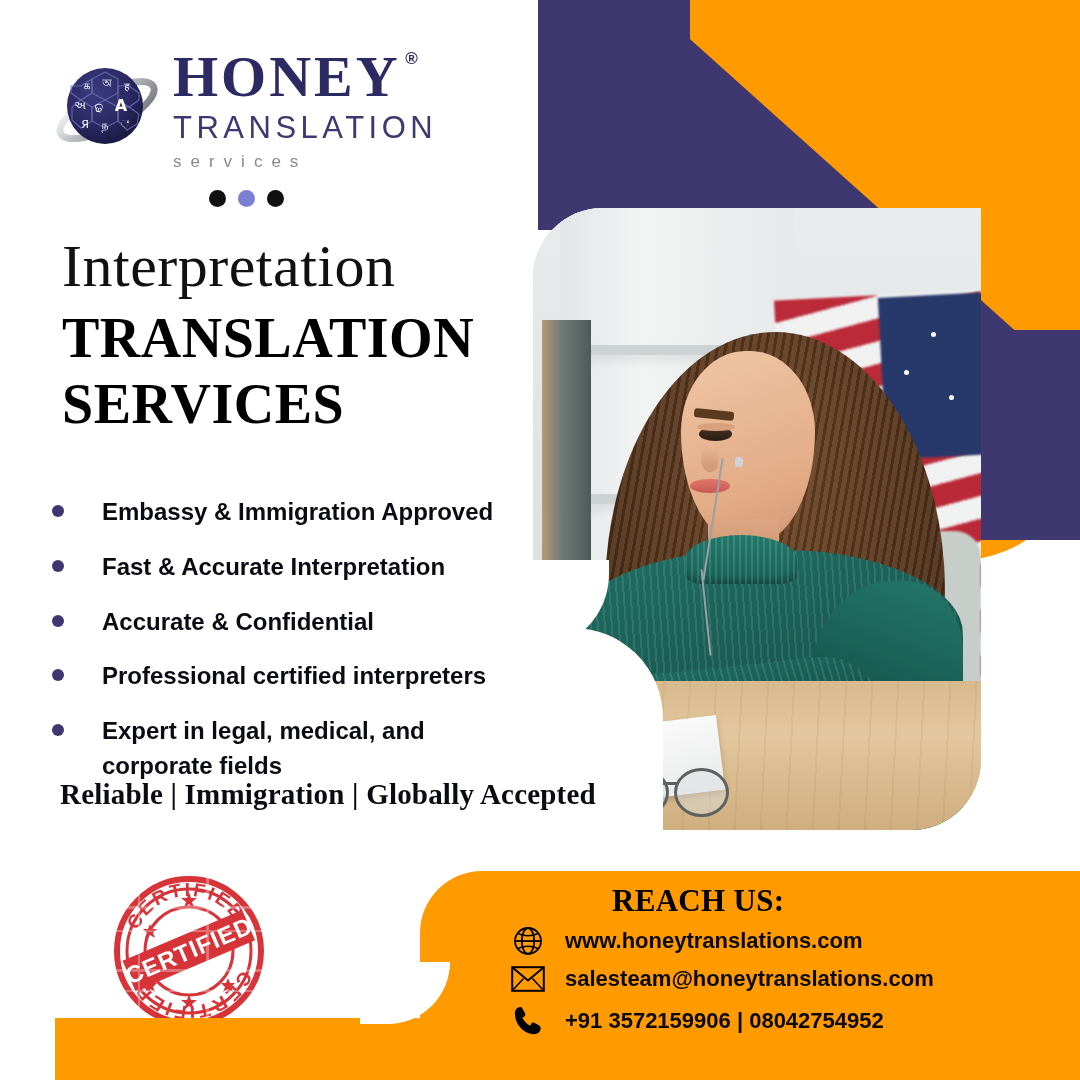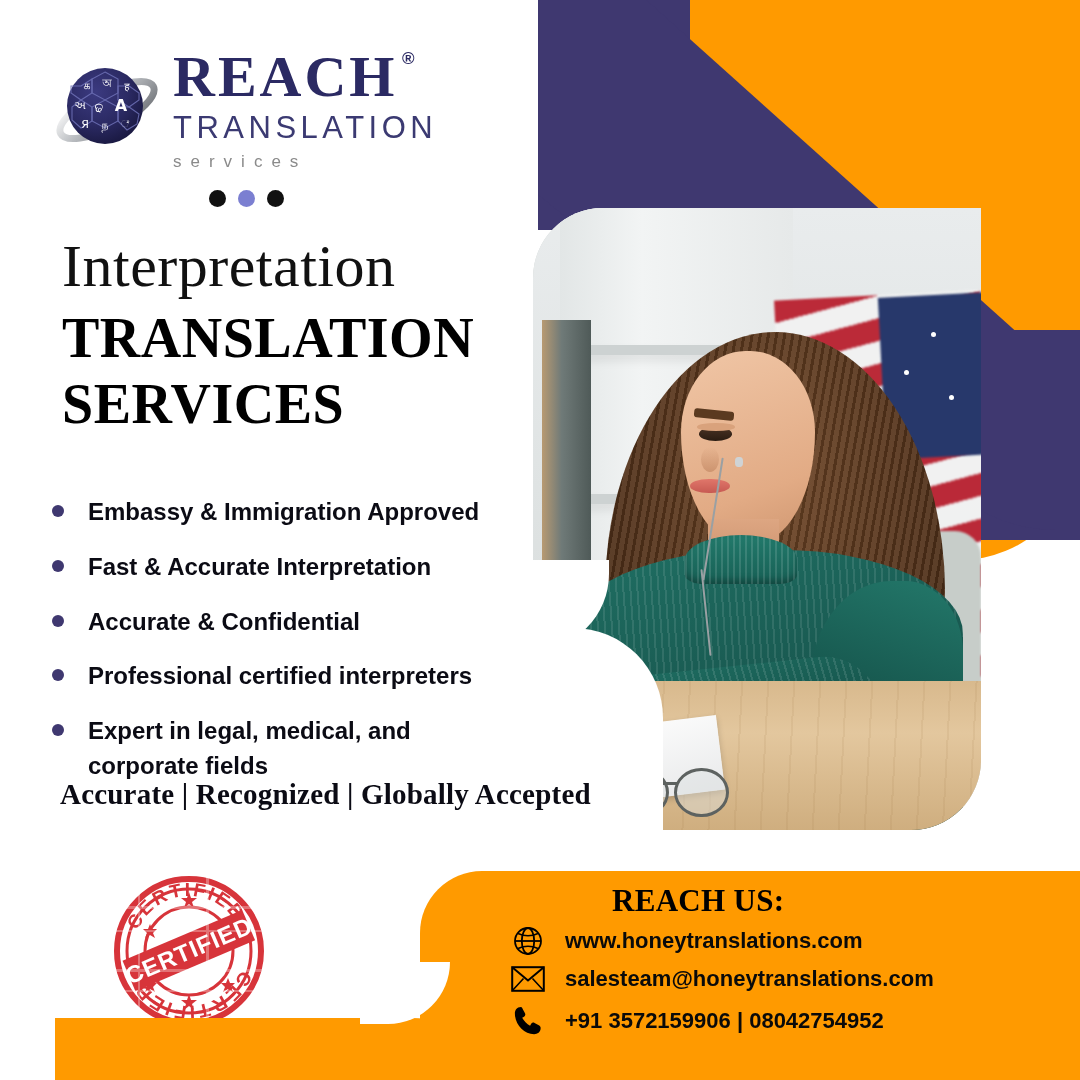--- a/index.html
+++ b/index.html
@@ -149,21 +149,21 @@
     font-family:"Liberation Serif",serif;font-size:60px;color:#111;
     letter-spacing:0.5px;line-height:1;}
   .h-main{position:absolute;left:62px;top:305px;
     font-family:"Liberation Serif",serif;font-weight:700;font-size:56px;
     color:#000;line-height:1.18;letter-spacing:0.5px;}
 
   
   .bullets{position:absolute;left:52px;top:495px;width:470px;}
   .bullet-row{display:flex;align-items:flex-start;margin-bottom:20px;}
   .b-dot{width:12px;height:12px;border-radius:50%;background:#3f3870;margin-top:10px;flex:0 0 auto;}
-  .b-text{margin-left:24px;font-family:"Liberation Sans",sans-serif;font-weight:700;
+  .b-text{margin-left:38px;font-family:"Liberation Sans",sans-serif;font-weight:700;
     font-size:24px;color:#0b0b14;line-height:1.45;}
 
   
   .tagline{position:absolute;left:60px;top:778px;
     font-family:"Liberation Serif",serif;font-weight:700;font-size:29px;color:#0b0b14;
     letter-spacing:0.2px;}
 
   
   .stamp{position:absolute;left:110px;top:872px;width:158px;height:158px;}
 
@@ -285,21 +285,21 @@
           <text x="44" y="56" font-size="13">ଢ</text>
           <text x="66" y="55" font-size="16" font-weight="bold">A</text>
           <text x="30" y="72" font-size="11">Я</text>
           <text x="50" y="73" font-size="11">ந</text>
           <text x="70" y="71" font-size="10">ೆ</text>
         </g>
       </svg>
     </div>
     <div class="logo-text">
       <div class="logo-honey">
-        <span>REACH</span>
+        <span>HONEY</span>
         <span class="logo-reg">®</span>
       </div>
       <div class="logo-trans">TRANSLATION</div>
       <div class="logo-serv">services</div>
     </div>
   </div>
 
   <div class="dots">
     <span class="dot"></span>
     <span class="dot mid"></span>
@@ -328,21 +328,21 @@
     <div class="bullet-row">
       <span class="b-dot"></span>
       <span class="b-text">Professional certified interpreters</span>
     </div>
     <div class="bullet-row">
       <span class="b-dot"></span>
       <span class="b-text" style="max-width:350px;">Expert in legal, medical, and corporate fields</span>
     </div>
   </div>
 
-  <div class="tagline">Accurate  |  Recognized  |  Globally Accepted</div>
+  <div class="tagline">Reliable  |  Immigration  |  Globally Accepted</div>
 
   <div class="stamp">
     <svg viewBox="0 0 158 158" width="158" height="158">
       <defs>
         <path id="arcTop" d="M 24,79 A 55,55 0 0 1 134,79"></path>
         <path id="arcBot" d="M 134,79 A 55,55 0 0 1 24,79"></path>
         <clipPath id="circClip">
             <circle cx="79" cy="79" r="76"></circle>
           </clipPath>
       </defs>

